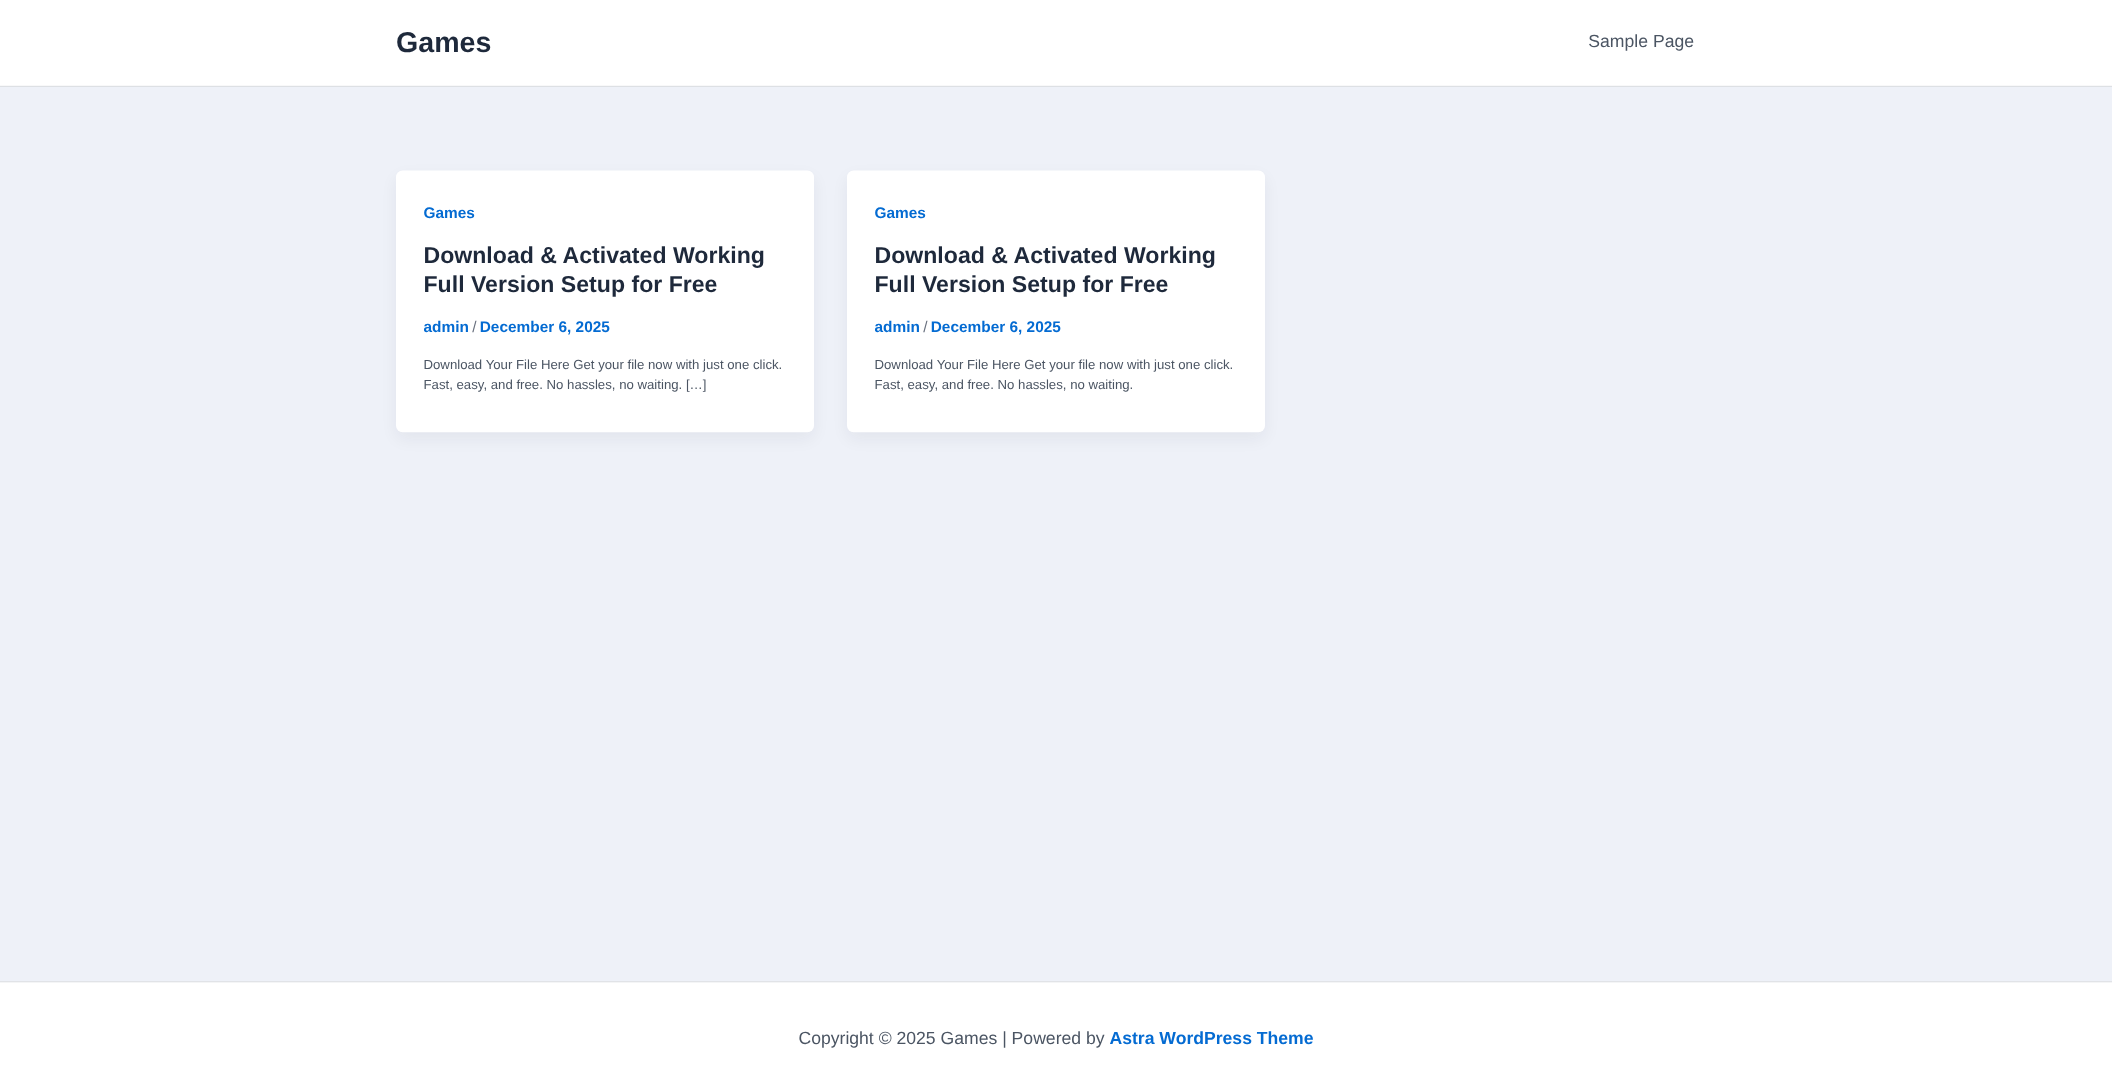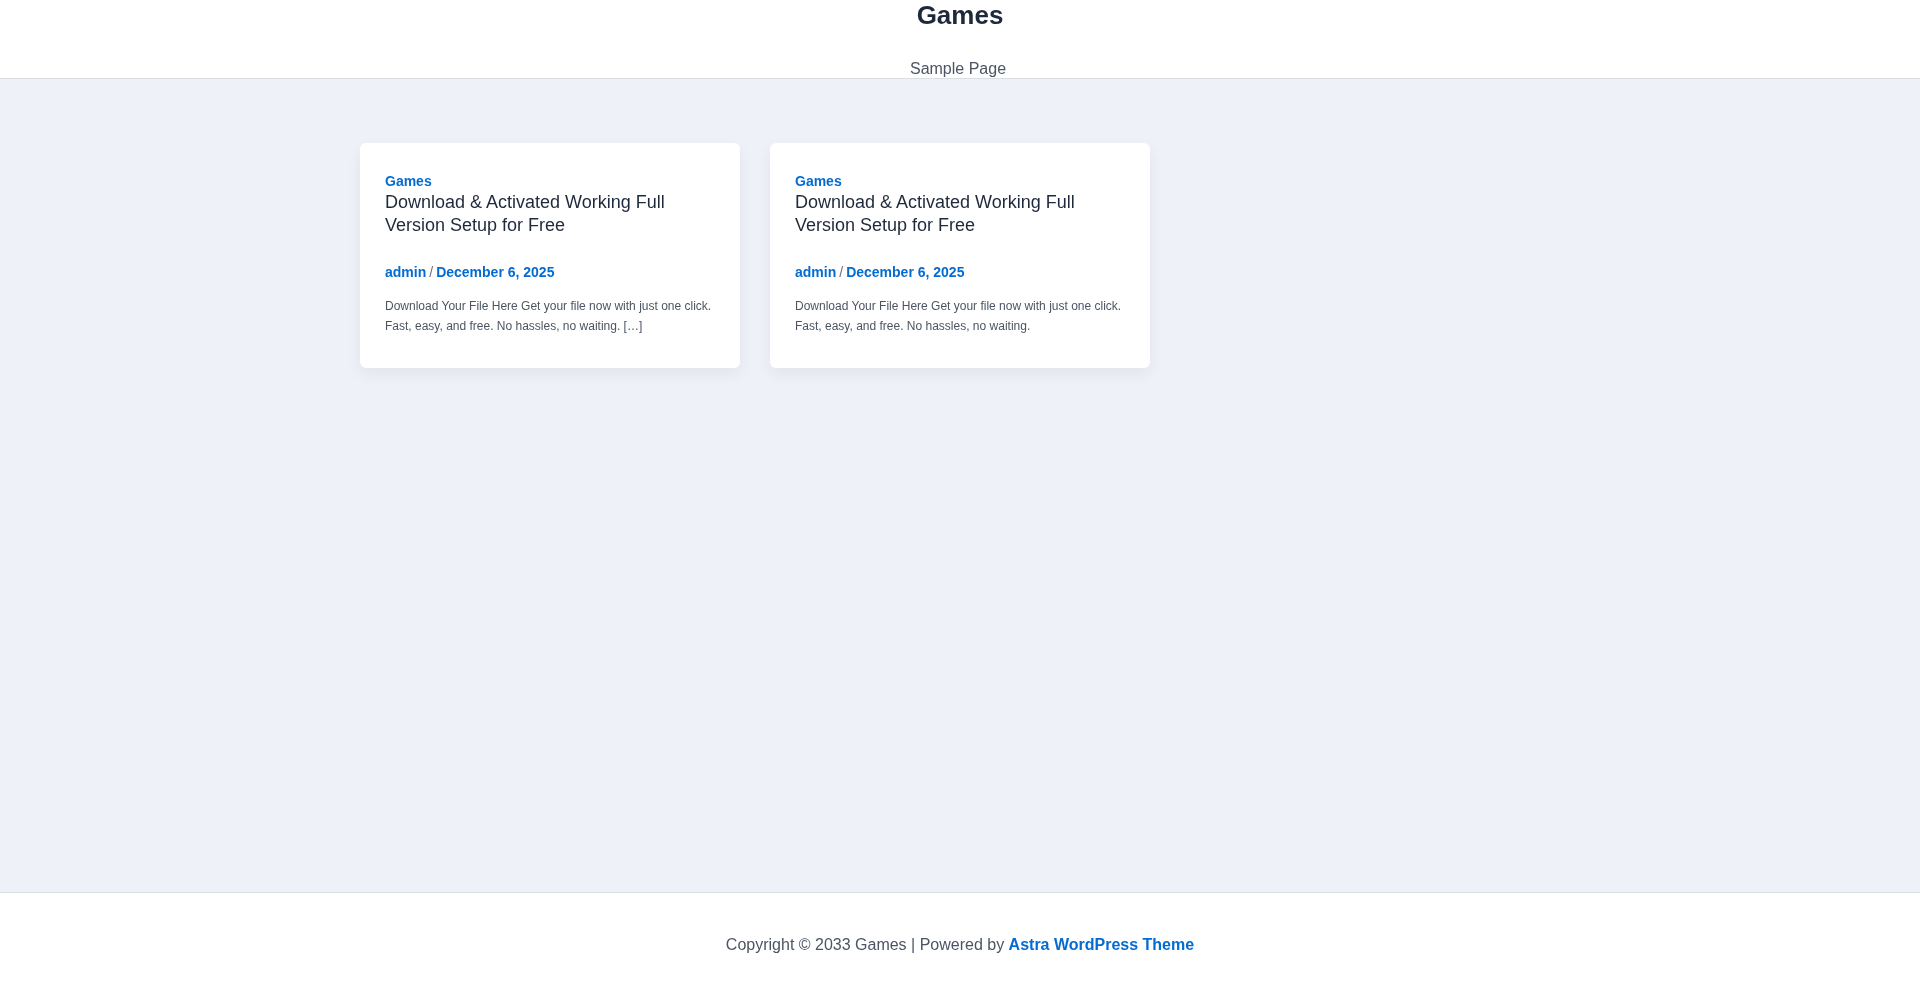--- a/index.html
+++ b/index.html
@@ -17,22 +17,21 @@
   }
   body {
     background: var(--page-background);
     font-family: "Liberation Sans", "DejaVu Sans", sans-serif;
     color: var(--body-text);
     min-height: 993px;
   }
   .container {
     max-width: 1240px;
     margin: 0 auto;
-    padding: 0 20px;
-    flex-direction: column;
+    padding: 12px 20px;
   }
   
   .site-header {
     background: var(--surface);
     border-bottom: 1px solid var(--border);
   }
   .header-inner {
     height: 78px;
     display: flex;
     align-items: center;
@@ -79,32 +78,32 @@
   .post-category {
     font-size: 14px;
     font-weight: 700;
     color: var(--accent);
     text-decoration: none;
     cursor: pointer;
     line-height: 1.3;
     display: inline-block;
   }
   .post-title {
-    margin: 1px 0 0 0;
-    font-size: 18px;
+    margin: 17px 0 0 0;
+    font-size: 21px;
     line-height: 1.25;
-    font-weight: 400;
+    font-weight: 700;
   }
   .post-title a {
     color: var(--heading);
     text-decoration: none;
     cursor: pointer;
   }
   .post-meta {
-    margin-top: 27px;
+    margin-top: 15px;
     font-size: 14px;
     font-weight: 700;
     line-height: 1.3;
   }
   .post-meta a {
     color: var(--accent);
     text-decoration: none;
     cursor: pointer;
   }
   .meta-sep {
@@ -173,14 +172,14 @@
           <a href="#">admin</a><span class="meta-sep">/</span><a href="#">December 6, 2025</a>
         </div>
         <p class="post-excerpt">Download Your File Here Get your file now with just one click. Fast, easy, and free. No hassles, no waiting.</p>
       </article>
 
     </div>
   </div>
 </main>
 
 <footer class="site-footer">
-  <div class="footer-inner"><span style="white-space: pre-wrap;">Copyright © 2033 Games | Powered by </span><a href="#">Astra WordPress Theme</a></div>
+  <div class="footer-inner"><span style="white-space: pre-wrap;">Copyright © 2025 Games | Powered by </span><a href="#">Astra WordPress Theme</a></div>
 </footer>
 
 </body></html>

